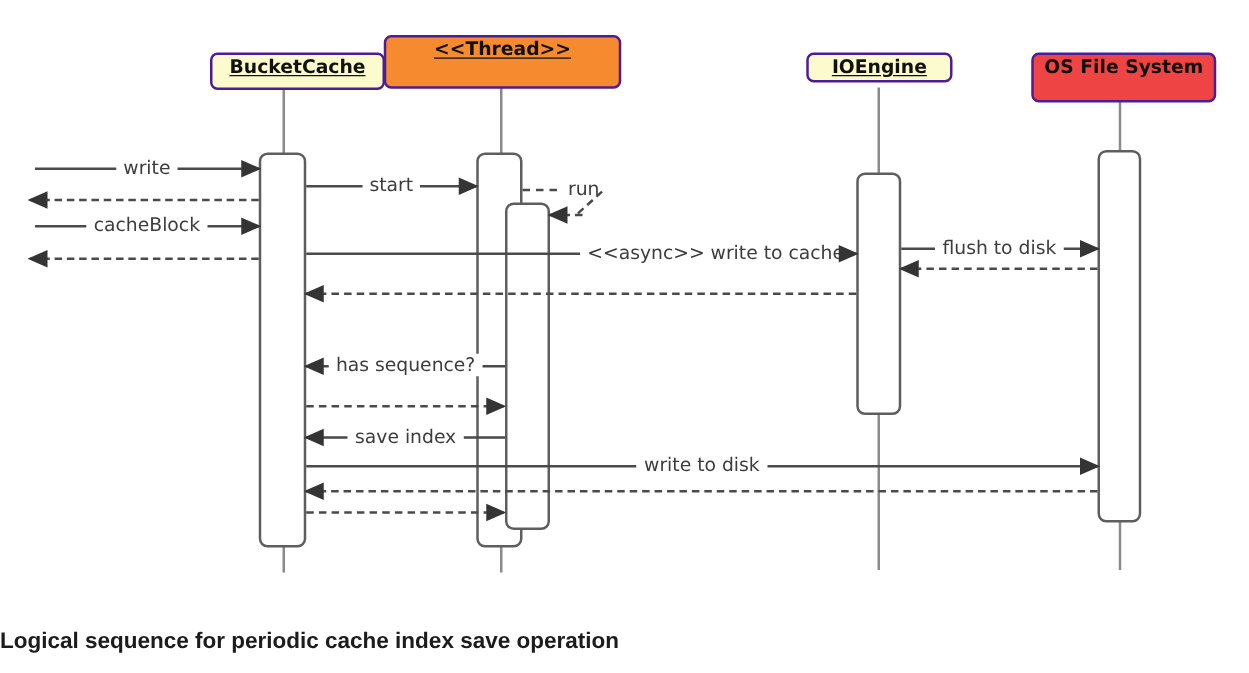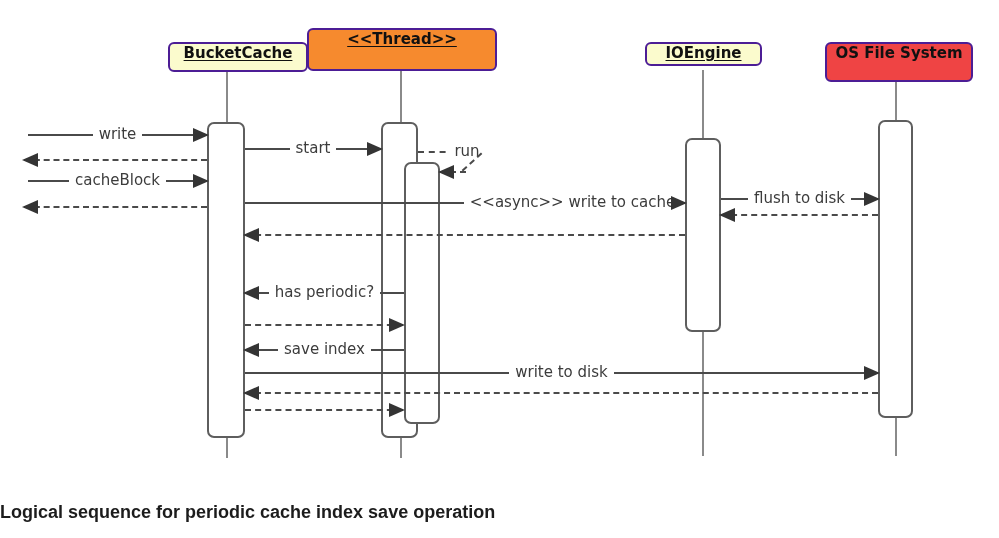--- a/index.html
+++ b/index.html
@@ -109,21 +109,21 @@
     <i class="ah l"></i>
   </div>
 
   <div class="msg dashed" style="left:245px;top:235px;width:440px">
     <div class="line"></div>
     <i class="ah l"></i>
   </div>
 
   <div class="msg" style="left:245px;top:293px;width:159px">
     <div class="line"></div>
-    <div class="lbl"><span>has periodic?</span></div>
+    <div class="lbl"><span>has sequence?</span></div>
     <i class="ah l"></i>
   </div>
 
   <div class="msg dashed" style="left:245px;top:325px;width:158px">
     <div class="line"></div>
     <i class="ah r"></i>
   </div>
 
   <div class="msg" style="left:245px;top:350px;width:159px">
     <div class="line"></div>

